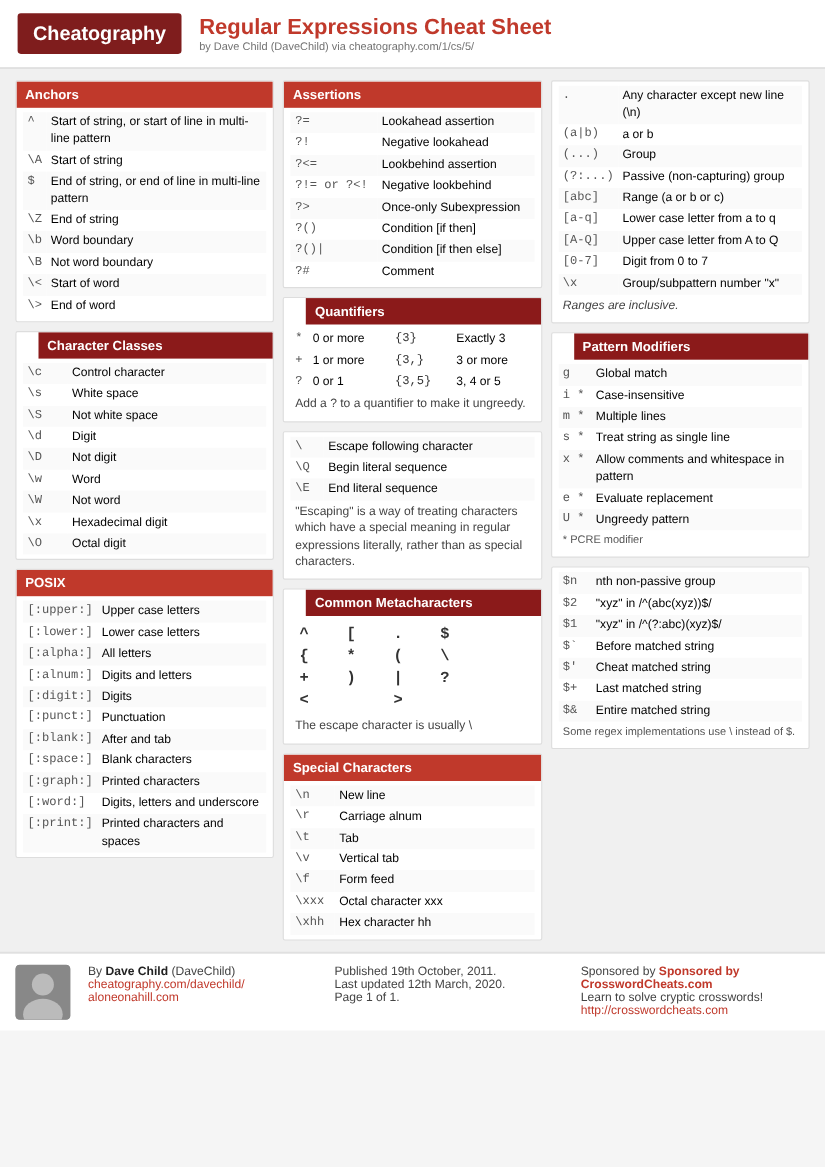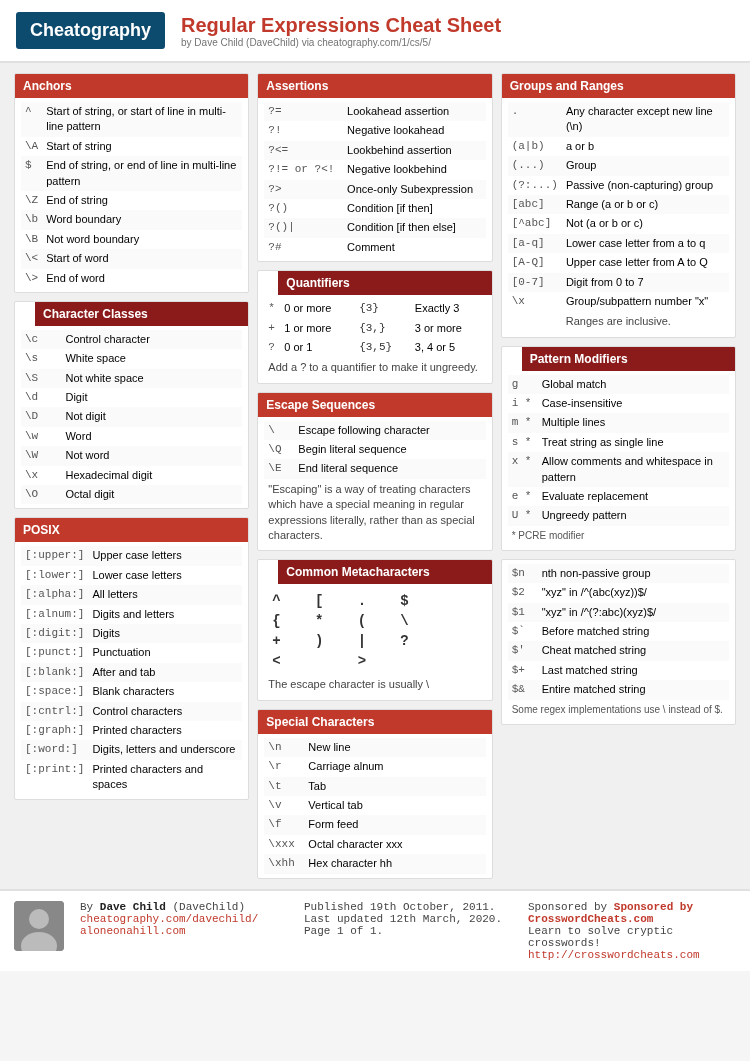--- a/index.html
+++ b/index.html
@@ -10,21 +10,21 @@
       width: 750px;
     }
     .header {
       display: flex;
       align-items: center;
       padding: 12px 16px;
       background: white;
       border-bottom: 2px solid #e0e0e0;
     }
     .logo {
-      background: #0c4a6e;
+      background: #7f1d1d;
       color: white;
       font-size: 18px;
       font-weight: bold;
       padding: 8px 14px;
       margin-right: 16px;
       border-radius: 3px;
     }
     .header-title h1 {
       font-size: 20px;
       color: #c0392b;
@@ -94,21 +94,20 @@
       color: #444;
       line-height: 1.4;
     }
     .footer {
       display: flex;
       align-items: flex-start;
       padding: 10px 14px;
       background: white;
       border-top: 2px solid #e0e0e0;
       gap: 16px;
-      font-family: Liberation Mono, monospace;
     }
     .footer-avatar {
       width: 50px;
       height: 50px;
       background: #888;
       border-radius: 4px;
       flex-shrink: 0;
       overflow: hidden;
       display: flex;
       align-items: center;
@@ -261,24 +260,20 @@
               </tr>
           <tr>
                 <td class="mono">[:blank:]</td>
                 <td>After and tab</td>
               </tr>
           <tr>
                 <td class="mono">[:space:]</td>
                 <td>Blank characters</td>
               </tr>
           <tr>
-                <td class="mono">[:cntrl:]</td>
-                <td>Control characters</td>
-              </tr>
-          <tr>
                 <td class="mono">[:graph:]</td>
                 <td>Printed characters</td>
               </tr>
           <tr>
                 <td class="mono">[:word:]</td>
                 <td>Digits, letters and underscore</td>
               </tr>
           <tr>
                 <td class="mono">[:print:]</td>
                 <td>Printed characters and spaces</td>
@@ -357,21 +352,20 @@
             <td class="mono">{3,5}</td>
             <td>3, 4 or 5</td>
           </tr>
         </tbody>
           </table>
         <p>Add a ? to a quantifier to make it ungreedy.</p>
       </div>
     </div>
 
     <div class="section">
-      <div class="section-header">Escape Sequences</div>
       <div class="section-body">
         <table class="row-alt">
           <tbody>
               <tr>
                 <td class="mono" style="width:30px">\</td>
                 <td>Escape following character</td>
               </tr>
           <tr>
                 <td class="mono">\Q</td>
                 <td>Begin literal sequence</td>
@@ -451,21 +445,20 @@
         </tbody>
           </table>
       </div>
     </div>
 
   </div>
 
   <div class="col">
 
     <div class="section">
-      <div class="section-header">Groups and Ranges</div>
       <div class="section-body">
         <table class="row-alt">
           <tbody>
               <tr>
                 <td class="mono" style="width:50px">.</td>
                 <td>Any character except new line (\n)</td>
               </tr>
           <tr>
                 <td class="mono">(a|b)</td>
                 <td>a or b</td>
@@ -476,42 +469,38 @@
               </tr>
           <tr>
                 <td class="mono">(?:...)</td>
                 <td>Passive (non-capturing) group</td>
               </tr>
           <tr>
                 <td class="mono">[abc]</td>
                 <td>Range (a or b or c)</td>
               </tr>
           <tr>
-                <td class="mono">[^abc]</td>
-                <td>Not (a or b or c)</td>
-              </tr>
-          <tr>
                 <td class="mono">[a-q]</td>
                 <td>Lower case letter from a to q</td>
               </tr>
           <tr>
                 <td class="mono">[A-Q]</td>
                 <td>Upper case letter from A to Q</td>
               </tr>
           <tr>
                 <td class="mono">[0-7]</td>
                 <td>Digit from 0 to 7</td>
               </tr>
           <tr>
                 <td class="mono">\x</td>
                 <td>Group/subpattern number "x"</td>
               </tr>
         </tbody>
           </table>
-        <p style="padding:3px 4px;text-align:center;">Ranges are inclusive.</p>
+        <p style="padding:3px 4px;font-style:italic;">Ranges are inclusive.</p>
       </div>
     </div>
 
     <div class="section">
       <div class="section-header dark">Pattern Modifiers</div>
       <div class="section-body">
         <table class="row-alt">
           <tbody>
               <tr>
                 <td class="mono" style="width:30px">g</td>

